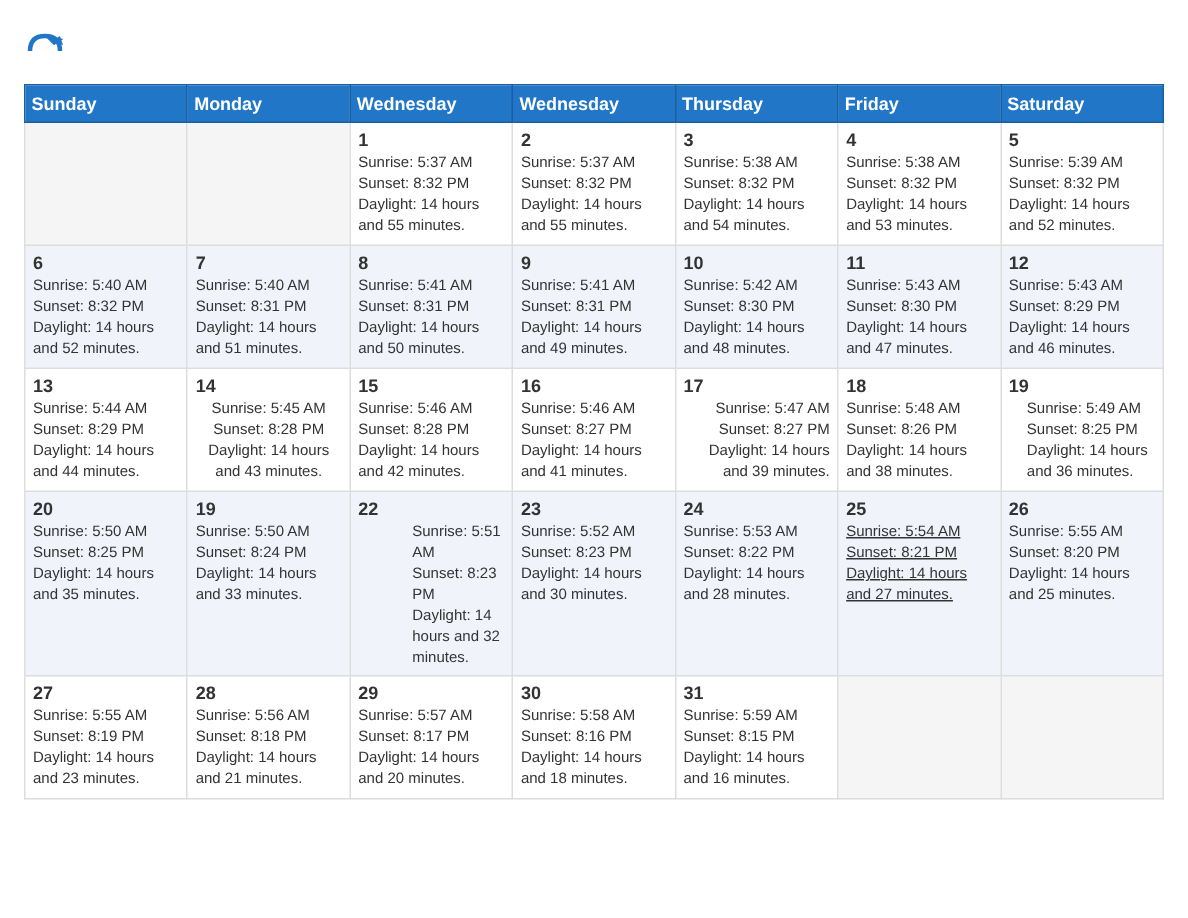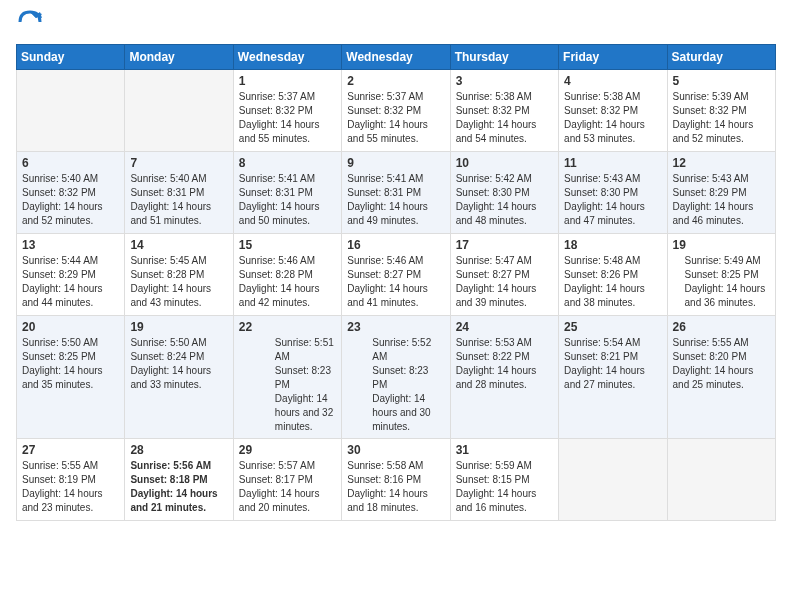--- a/index.html
+++ b/index.html
@@ -6,21 +6,21 @@
     body {
       width: 792px;
       height: 612px;
       font-family: Arial, sans-serif;
       background: #fff;
       overflow: hidden;
     }
     .page {
       width: 792px;
       height: 464px;
-      padding: 8px 16px;
+      padding: 20px 16px;
       display: flex;
       flex-direction: column;
     }
     .header {
       display: flex;
       justify-content: space-between;
       align-items: flex-start;
       margin-bottom: 8px;
     }
     .logo {
@@ -219,39 +219,39 @@
         </tr>
         <tr>
           <td>
             <div class="day-number">13</div>
             <div class="day-info" style="white-space: pre-line;">Sunrise: 5:44 AM
 Sunset: 8:29 PM
 Daylight: 14 hours and 44 minutes.</div>
           </td>
           <td>
             <div class="day-number">14</div>
-            <div class="day-info" style="white-space: pre-line;">Sunrise: 5:45 AM
+            <div class="day-info" style="white-space: pre-line; text-align: center;">Sunrise: 5:45 AM
 Sunset: 8:28 PM
 Daylight: 14 hours and 43 minutes.</div>
           </td>
           <td>
             <div class="day-number">15</div>
             <div class="day-info" style="white-space: pre-line;">Sunrise: 5:46 AM
 Sunset: 8:28 PM
 Daylight: 14 hours and 42 minutes.</div>
           </td>
           <td>
             <div class="day-number">16</div>
             <div class="day-info" style="white-space: pre-line;">Sunrise: 5:46 AM
 Sunset: 8:27 PM
 Daylight: 14 hours and 41 minutes.</div>
           </td>
           <td>
             <div class="day-number">17</div>
-            <div class="day-info" style="white-space: pre-line;">Sunrise: 5:47 AM
+            <div class="day-info" style="white-space: pre-line; text-align: right;">Sunrise: 5:47 AM
 Sunset: 8:27 PM
 Daylight: 14 hours and 39 minutes.</div>
           </td>
           <td>
             <div class="day-number">18</div>
             <div class="day-info" style="white-space: pre-line;">Sunrise: 5:48 AM
 Sunset: 8:26 PM
 Daylight: 14 hours and 38 minutes.</div>
           </td>
           <td>
@@ -275,53 +275,53 @@
 Daylight: 14 hours and 33 minutes.</div>
           </td>
           <td>
             <div class="day-number">22</div>
             <div class="day-info" style="white-space: pre-line; margin-left: 36px;">Sunrise: 5:51 AM
 Sunset: 8:23 PM
 Daylight: 14 hours and 32 minutes.</div>
           </td>
           <td>
             <div class="day-number">23</div>
-            <div class="day-info" style="white-space: pre-line; margin-left: 25px;">Sunrise: 5:52 AM
+            <div class="day-info" style="white-space: pre-line;">Sunrise: 5:52 AM
 Sunset: 8:23 PM
 Daylight: 14 hours and 30 minutes.</div>
           </td>
           <td>
             <div class="day-number">24</div>
             <div class="day-info" style="white-space: pre-line;">Sunrise: 5:53 AM
 Sunset: 8:22 PM
 Daylight: 14 hours and 28 minutes.</div>
           </td>
           <td>
             <div class="day-number">25</div>
-            <div class="day-info" style="white-space: pre-line;">Sunrise: 5:54 AM
+            <div class="day-info" style="white-space: pre-line; text-decoration: underline;">Sunrise: 5:54 AM
 Sunset: 8:21 PM
 Daylight: 14 hours and 27 minutes.</div>
           </td>
           <td>
             <div class="day-number">26</div>
             <div class="day-info" style="white-space: pre-line;">Sunrise: 5:55 AM
 Sunset: 8:20 PM
 Daylight: 14 hours and 25 minutes.</div>
           </td>
         </tr>
         <tr>
           <td>
             <div class="day-number">27</div>
             <div class="day-info" style="white-space: pre-line;">Sunrise: 5:55 AM
 Sunset: 8:19 PM
 Daylight: 14 hours and 23 minutes.</div>
           </td>
           <td>
             <div class="day-number">28</div>
-            <div class="day-info" style="white-space: pre-line; font-weight: bold;">Sunrise: 5:56 AM
+            <div class="day-info" style="white-space: pre-line;">Sunrise: 5:56 AM
 Sunset: 8:18 PM
 Daylight: 14 hours and 21 minutes.</div>
           </td>
           <td>
             <div class="day-number">29</div>
             <div class="day-info" style="white-space: pre-line;">Sunrise: 5:57 AM
 Sunset: 8:17 PM
 Daylight: 14 hours and 20 minutes.</div>
           </td>
           <td>

